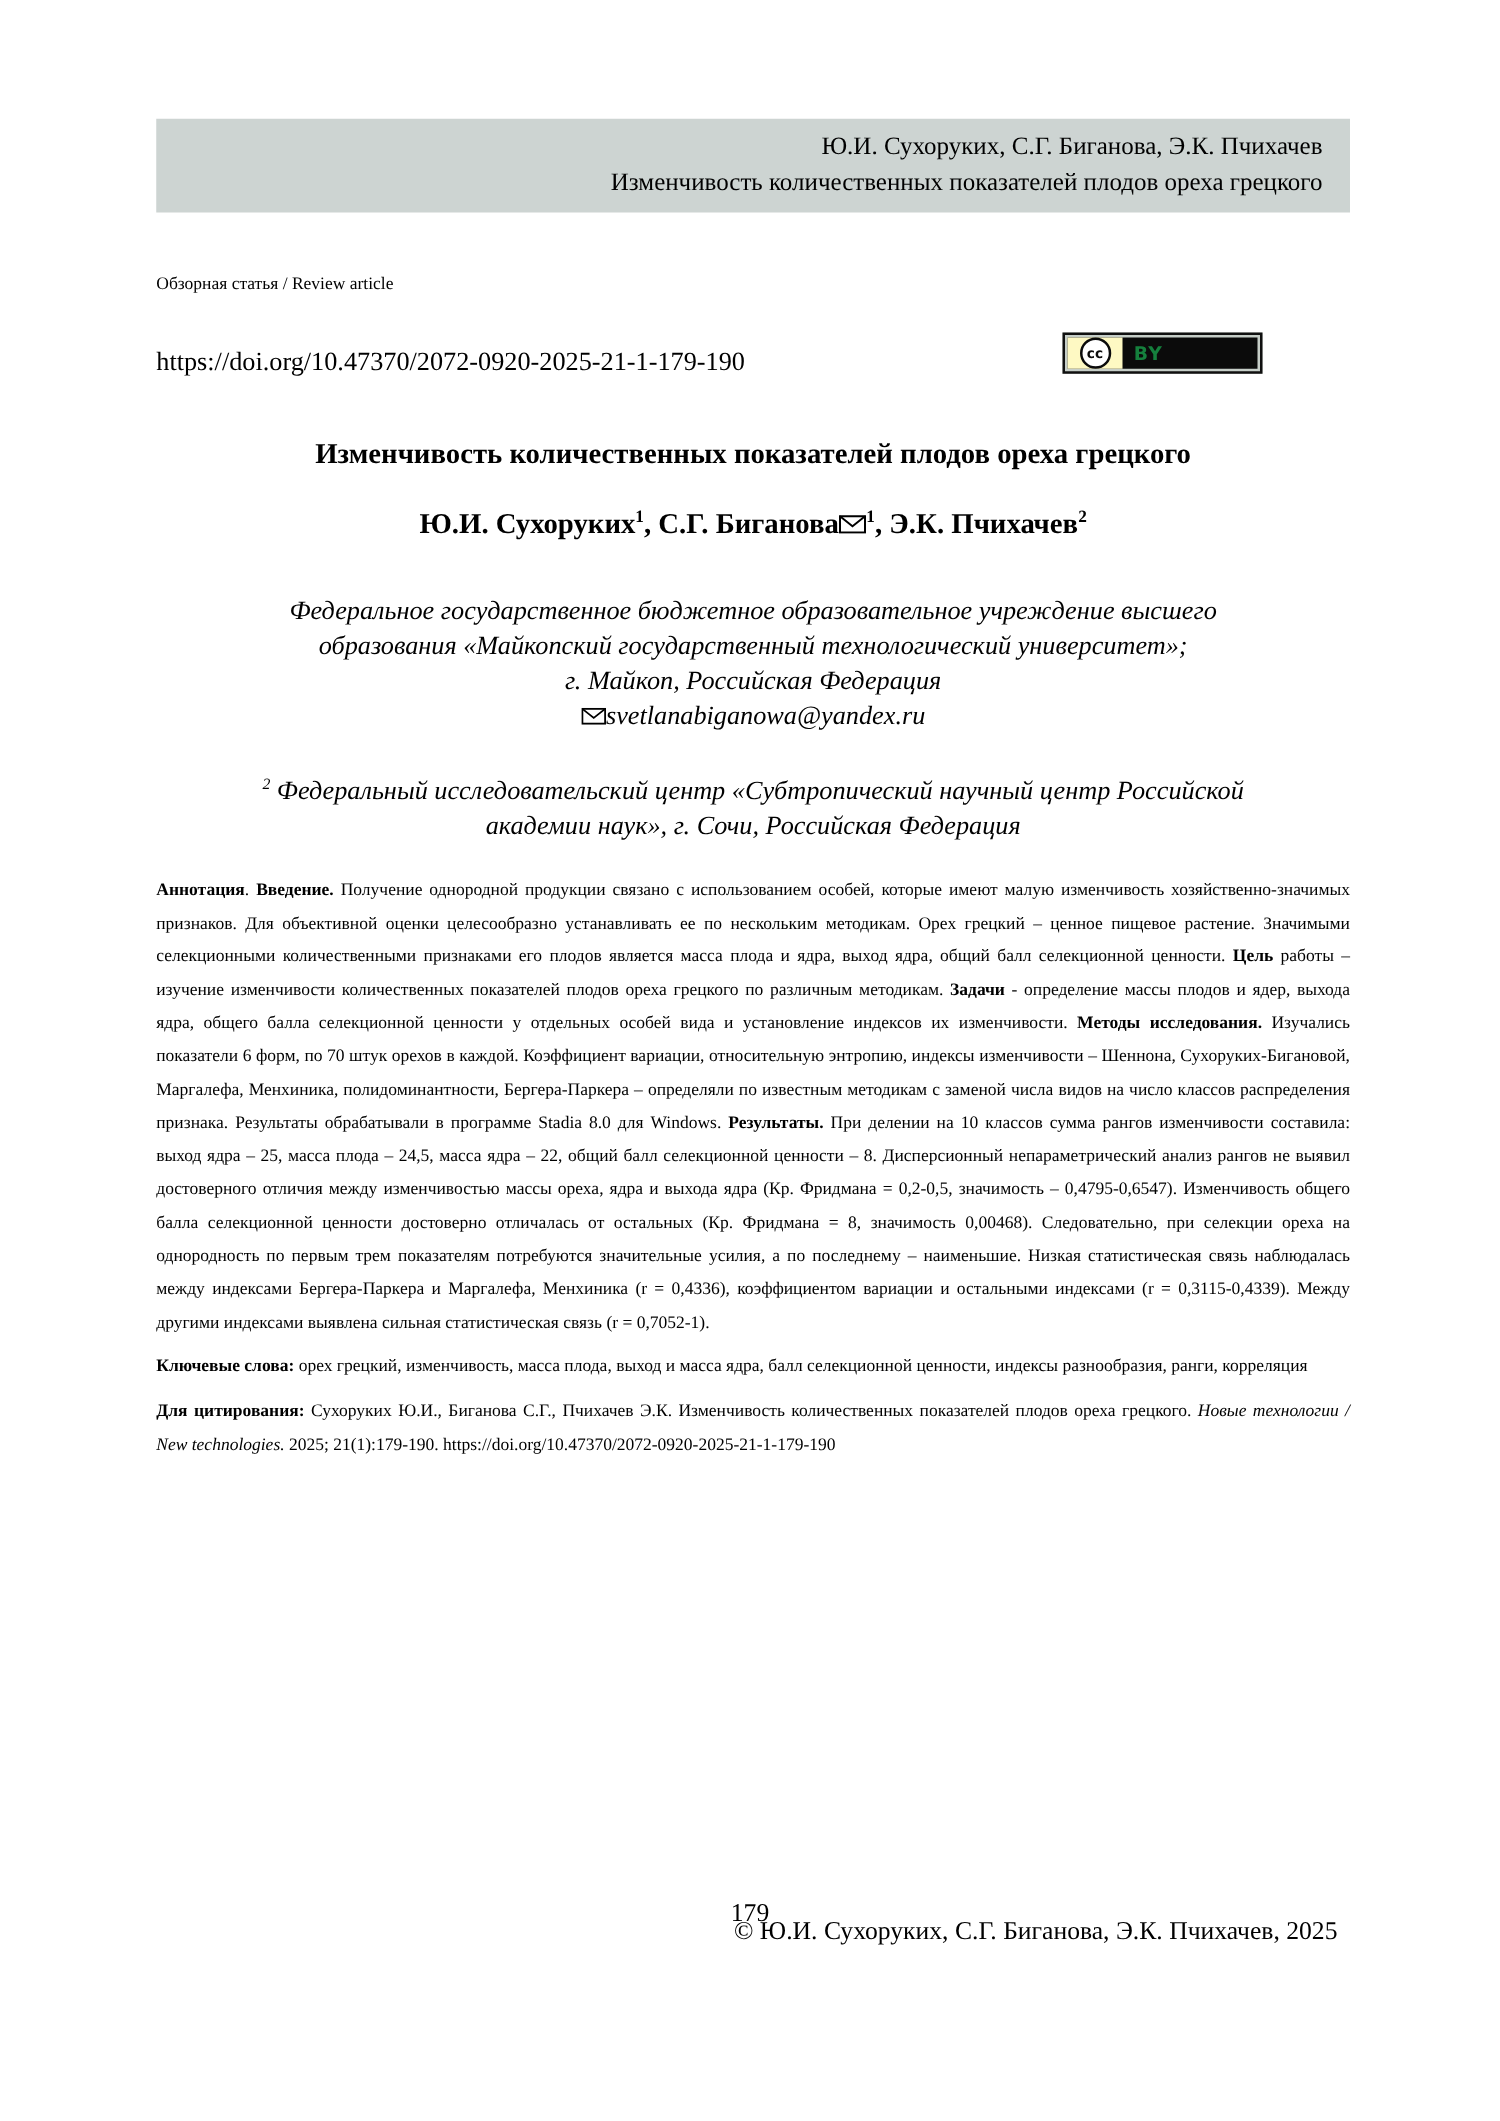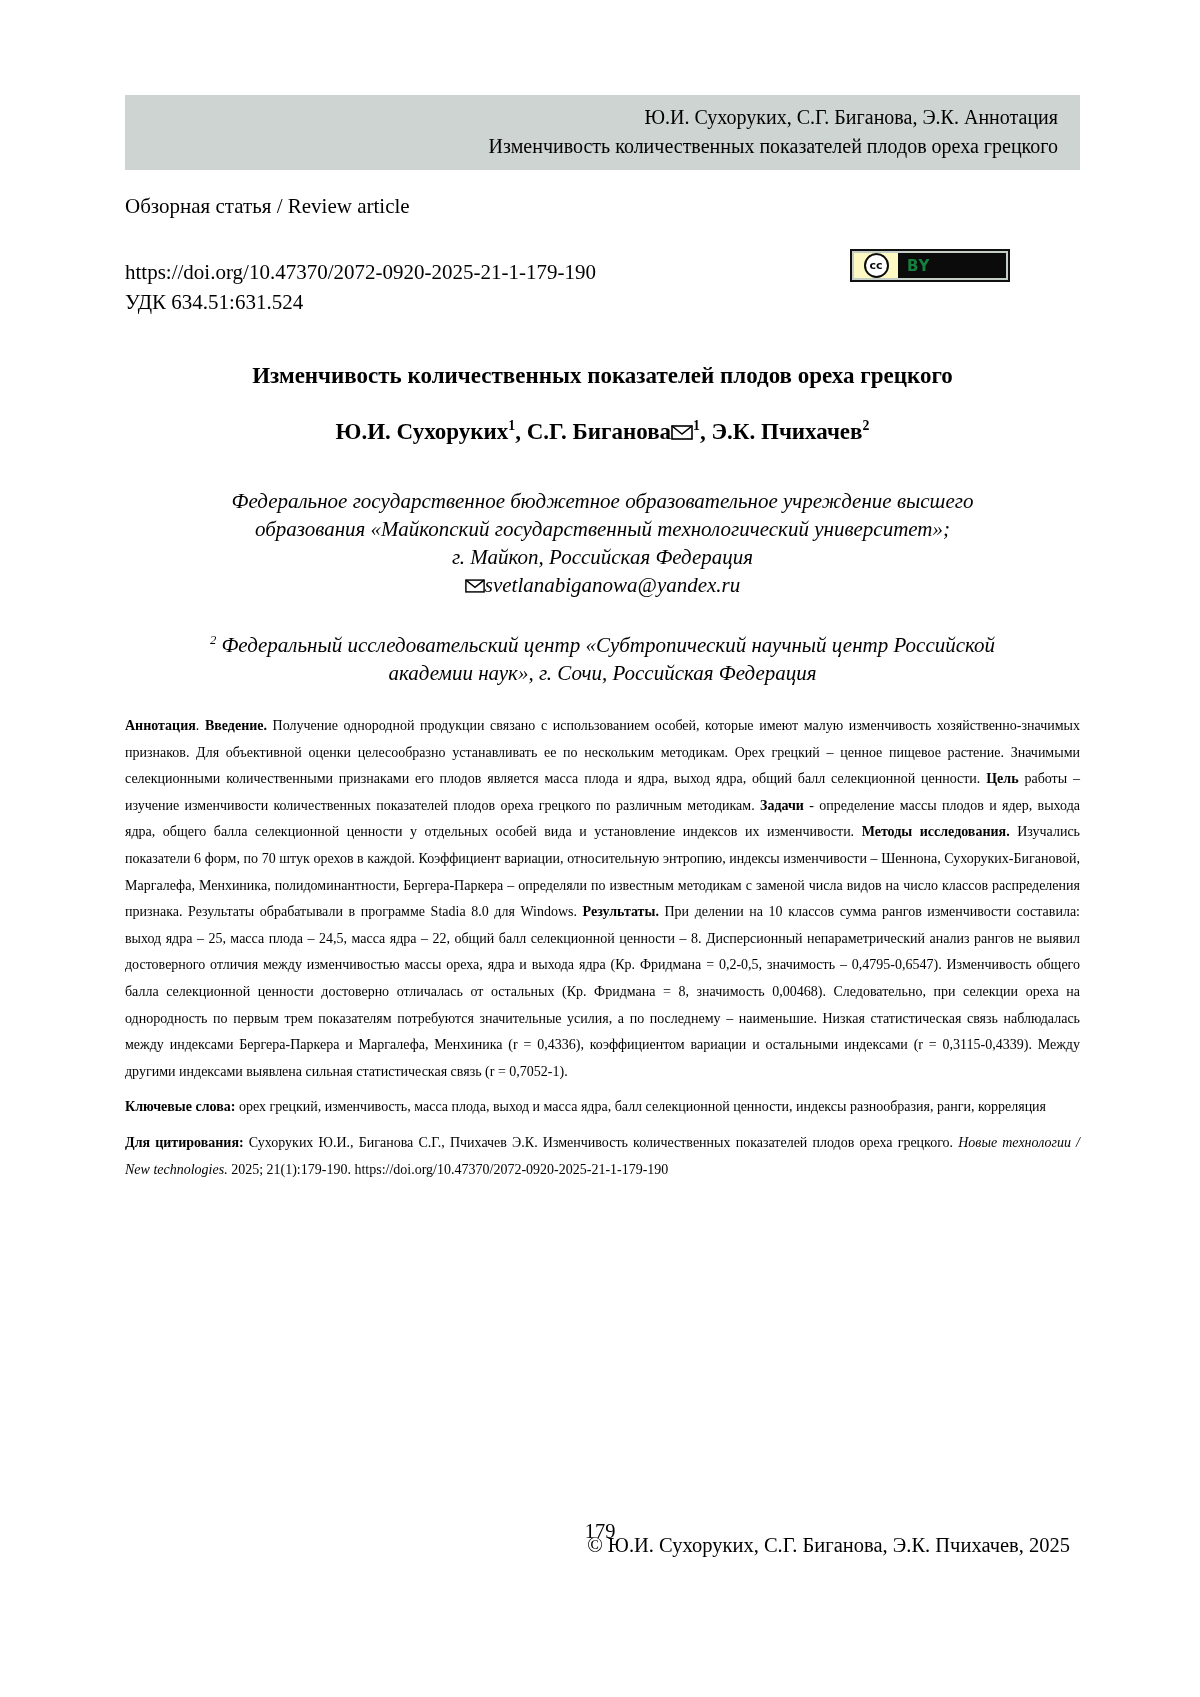--- a/index.html
+++ b/index.html
@@ -16,21 +16,21 @@
   .header-bar{
     margin-top:95px;
     height:75px;
     box-sizing:border-box;
     background:#cdd4d2;
     text-align:right;
     padding:8px 22px 0 0;
     font-size:20px;
     line-height:29px;
   }
-  .article-type{margin-top:24px;font-size:21px;}
+  .article-type{margin-top:50px;font-size:14px;}
   .doi-row{margin-top:38px;position:relative;font-size:21px;line-height:30px;}
   .cc-badge{
     position:absolute;right:70px;top:-8px;
     width:160px;height:33px;box-sizing:border-box;
     border:2px solid #101010;background:#c6cec8;padding:2px;
   }
   .cc-inner{
     display:flex;align-items:center;
     width:100%;height:100%;background:#0b0b0b;
   }
@@ -78,29 +78,28 @@
   .pagenum{
     position:absolute;top:1520px;left:0;right:0;text-align:center;font-size:20.5px;
   }
 </style>
 </head>
 <body>
 
 <div class="page">
 
   <div class="header-bar">
-    <div>Ю.И. Сухоруких, С.Г. Биганова, Э.К. Аннотация</div>
+    <div>Ю.И. Сухоруких, С.Г. Биганова, Э.К. Пчихачев</div>
     <div>Изменчивость количественных показателей плодов ореха грецкого</div>
   </div>
 
   <div class="article-type">Обзорная статья / Review article</div>
 
   <div class="doi-row">
     <div>https://doi.org/10.47370/2072-0920-2025-21-1-179-190</div>
-    <div>УДК 634.51:631.524</div>
     <div class="cc-badge">
       <span class="cc-inner">
         <span class="cc-panel">
           <span class="cc-circle">cc</span>
         </span>
         <span class="cc-by">BY</span>
       </span>
     </div>
   </div>
 

